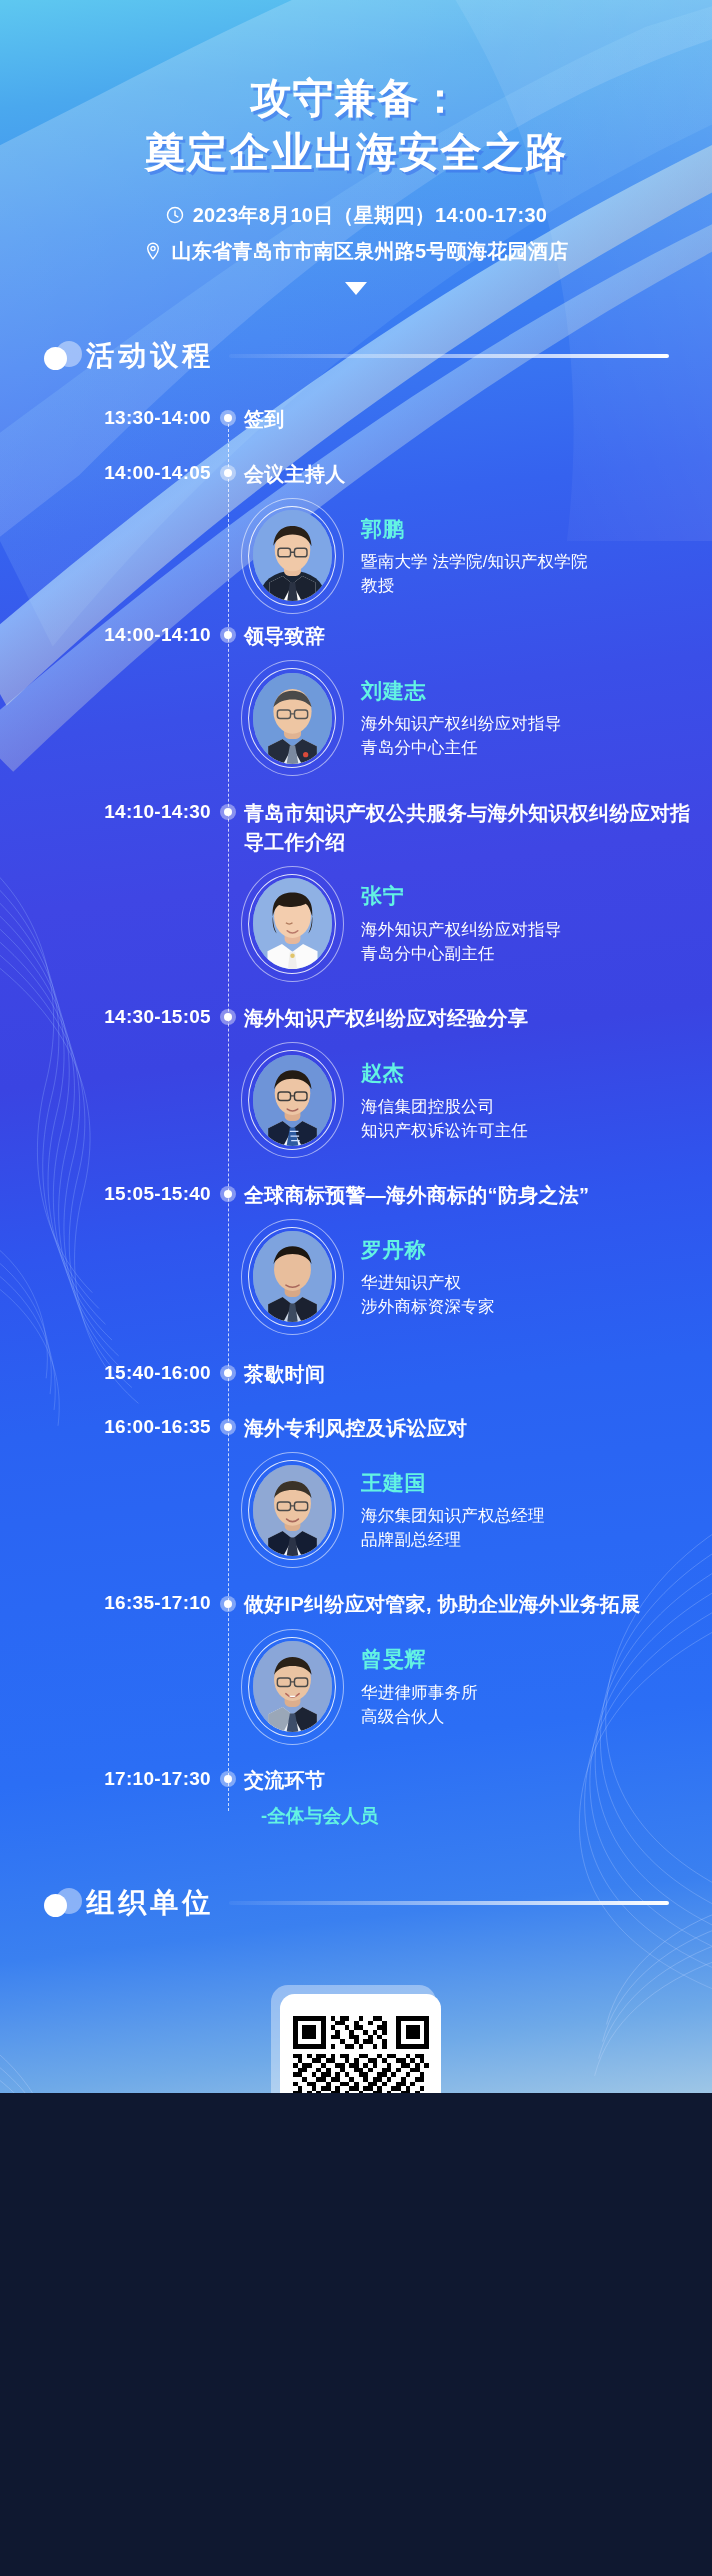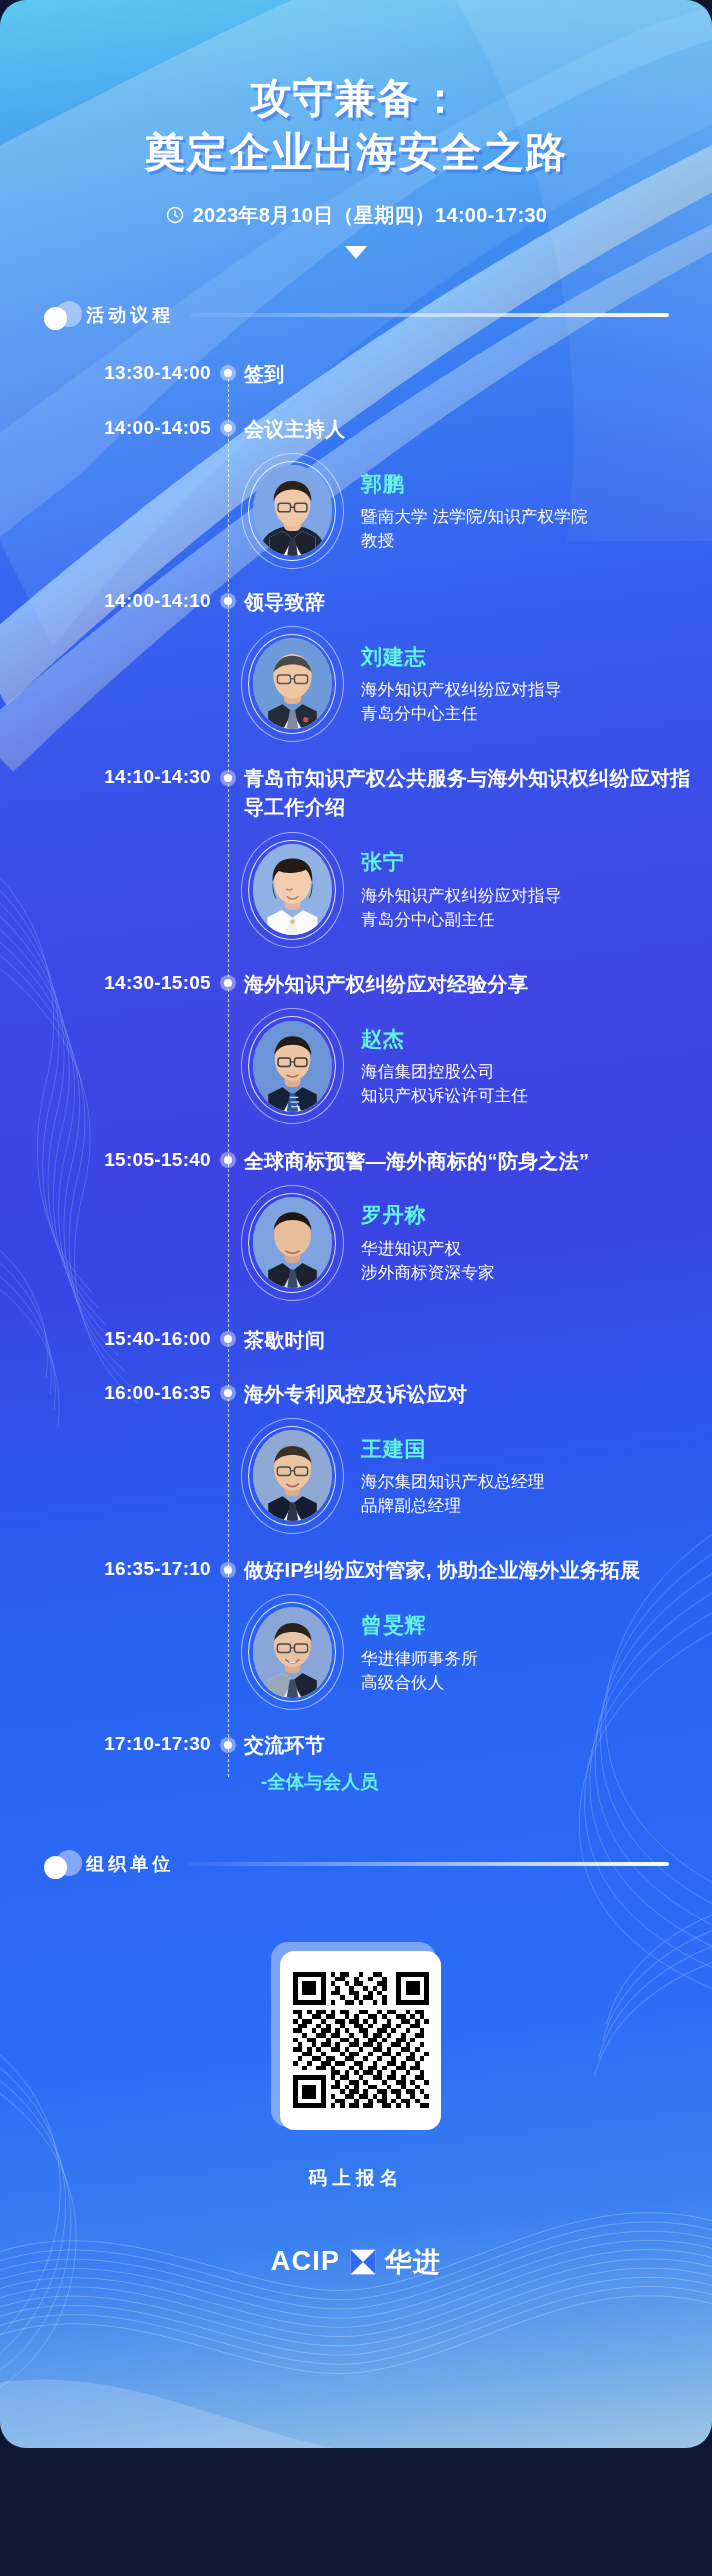--- a/index.html
+++ b/index.html
@@ -3,41 +3,40 @@
 <meta charset="utf-8">
 <style>
   * { margin:0; padding:0; box-sizing:border-box; }
   html,body { background:#0f1830; }
   body {
     font-family:"Liberation Sans","DejaVu Sans",sans-serif;
     -webkit-font-smoothing:antialiased;
   }
   .poster{
     position:relative;
-    width:712px; height:2448px;
+    width:712px; height:2093px;
     margin:0 auto;
     overflow:hidden;
     background:
       linear-gradient(173deg,
         #5ec8f0 0%,
         #4aa8ee 5%,
         #3f8ff0 11%,
         #3a7cf2 17%,
         #3562ef 25%,
         #3a4fe8 34%,
         #3f46e4 42%,
         #3a44e2 50%,
         #2f55ee 58%,
         #2a62f2 66%,
         #2a68f4 74%,
         #2b6ef5 82%,
         #3a80f0 90%,
         #6ea9e8 96%,
         #9ec6e6 100%);
-    border-radius: 26px;
   }
 
   
   .bg-layer{position:absolute;left:0;top:0;width:712px;height:2576px;pointer-events:none;}
   .bg-svg{position:absolute;left:0;top:0;}
 
   
   .header{position:relative;z-index:5;padding-top:71px;text-align:center;}
   .title-line{
     font-size:41px; font-weight:bold; color:#ffffff;
@@ -61,21 +60,21 @@
   
   .section-head{
     position:relative;z-index:5;
     display:flex;align-items:center;
     margin:42px 0 0 44px; width:625px;
   }
   .sec-dots{position:relative;width:37px;height:29px;flex:0 0 auto;}
   .sec-dots .d1{position:absolute;left:12px;top:0;width:26px;height:26px;border-radius:50%;background:rgba(255,255,255,.42);}
   .sec-dots .d2{position:absolute;left:0;top:6px;width:23px;height:23px;border-radius:50%;background:#ffffff;}
   .sec-title{
-    font-size:18px;font-weight:bold;color:#fff;letter-spacing:4px;
+    font-size:28px;font-weight:bold;color:#fff;letter-spacing:4px;
     margin-left:5.3px;white-space:nowrap;
   }
   .sec-rule{
     flex:1 1 auto;height:4.6px;margin-left:14.5px;border-radius:2.6px;
     background:linear-gradient(90deg,rgba(255,255,255,.05) 0%,rgba(255,255,255,.45) 45%,#ffffff 100%);
   }
 
   
   .timeline{position:relative;z-index:5;margin-top:30px;padding-bottom:6.6px;}
   .tl-line{
@@ -225,20 +224,29 @@
     <div class="meta">
       <div class="meta-row">
         <span class="ic">
           <svg width="20" height="20" viewBox="0 0 24 24" fill="none" stroke="#ffffff" stroke-width="1.7">
             <circle cx="12" cy="12" r="9"></circle>
               <path d="M12 7v5.3l3.4 2" stroke-linecap="round"></path>
           </svg>
         </span>
         <span>2023年8月10日（星期四）14:00-17:30</span>
       </div>
+      <div class="meta-row">
+        <span class="ic">
+          <svg width="20" height="20" viewBox="0 0 24 24" fill="none" stroke="#ffffff" stroke-width="1.7">
+            <path d="M12 2.6c-3.6 0-6.4 2.8-6.4 6.3 0 4.8 6.4 12.4 6.4 12.4s6.4-7.6 6.4-12.4c0-3.5-2.8-6.3-6.4-6.3z"></path>
+            <circle cx="12" cy="9" r="2.5"></circle>
+          </svg>
+        </span>
+        <span>山东省青岛市市南区泉州路5号颐海花园酒店</span>
+      </div>
     </div>
 
     <div class="caret"></div>
   </div>
 
   <div class="section-head">
     <span class="sec-dots">
       <span class="d1"></span>
         <span class="d2"></span>
     </span>
@@ -285,21 +293,21 @@
           </svg>
         </span>
       </div>
       <div class="sp-text">
         <div class="sp-name">郭鹏</div>
         <div class="sp-aff">暨南大学 法学院/知识产权学院</div>
         <div class="sp-aff">教授</div>
       </div>
     </div>
 
-    <div class="row" style="margin-top:19px;">
+    <div class="row" style="margin-top:8px;">
       <div class="time">14:00-14:10</div>
       <div class="dot-wrap">
           <span class="dot"></span>
         </div>
       <div class="topic">领导致辞</div>
     </div>
     <div class="speaker">
       <div class="avatar">
         <span class="ring-o"></span>
           <span class="ring-i"></span>

